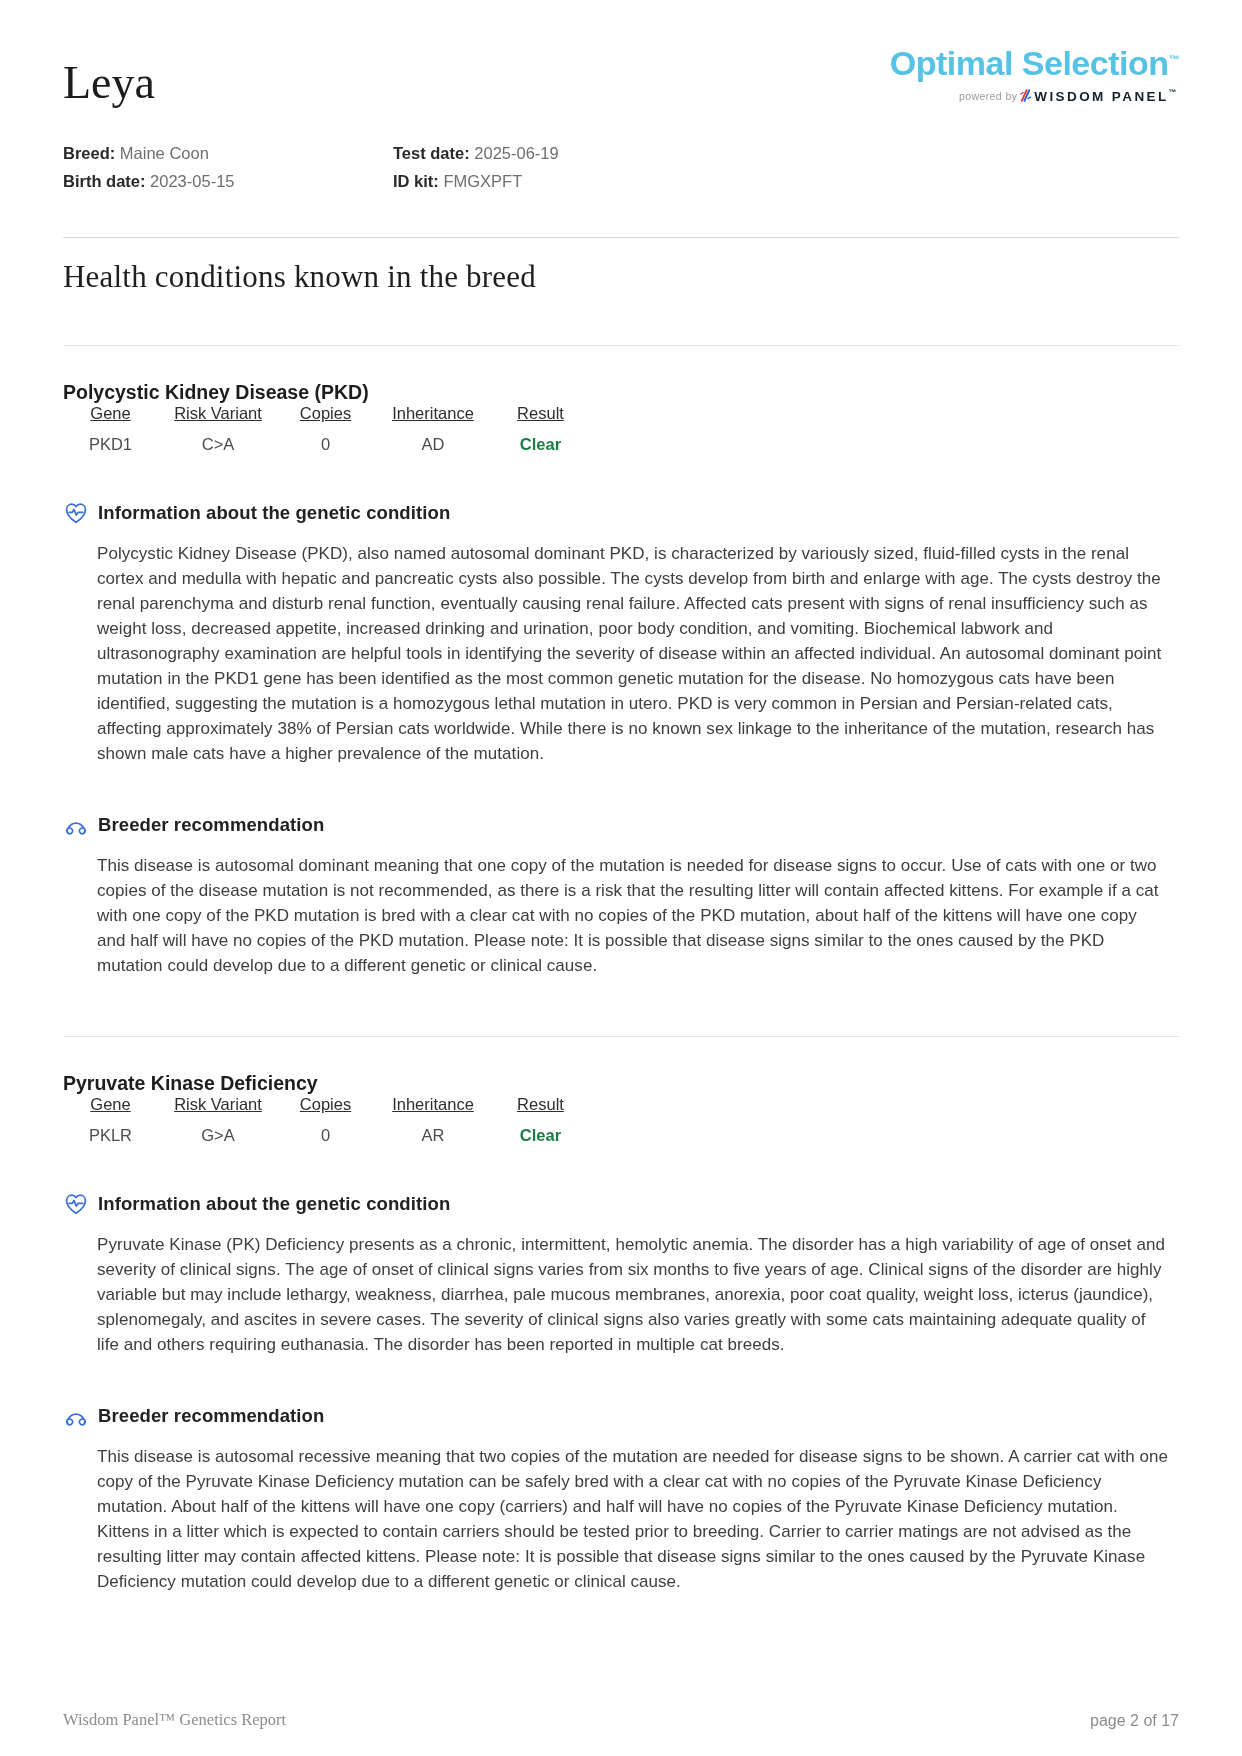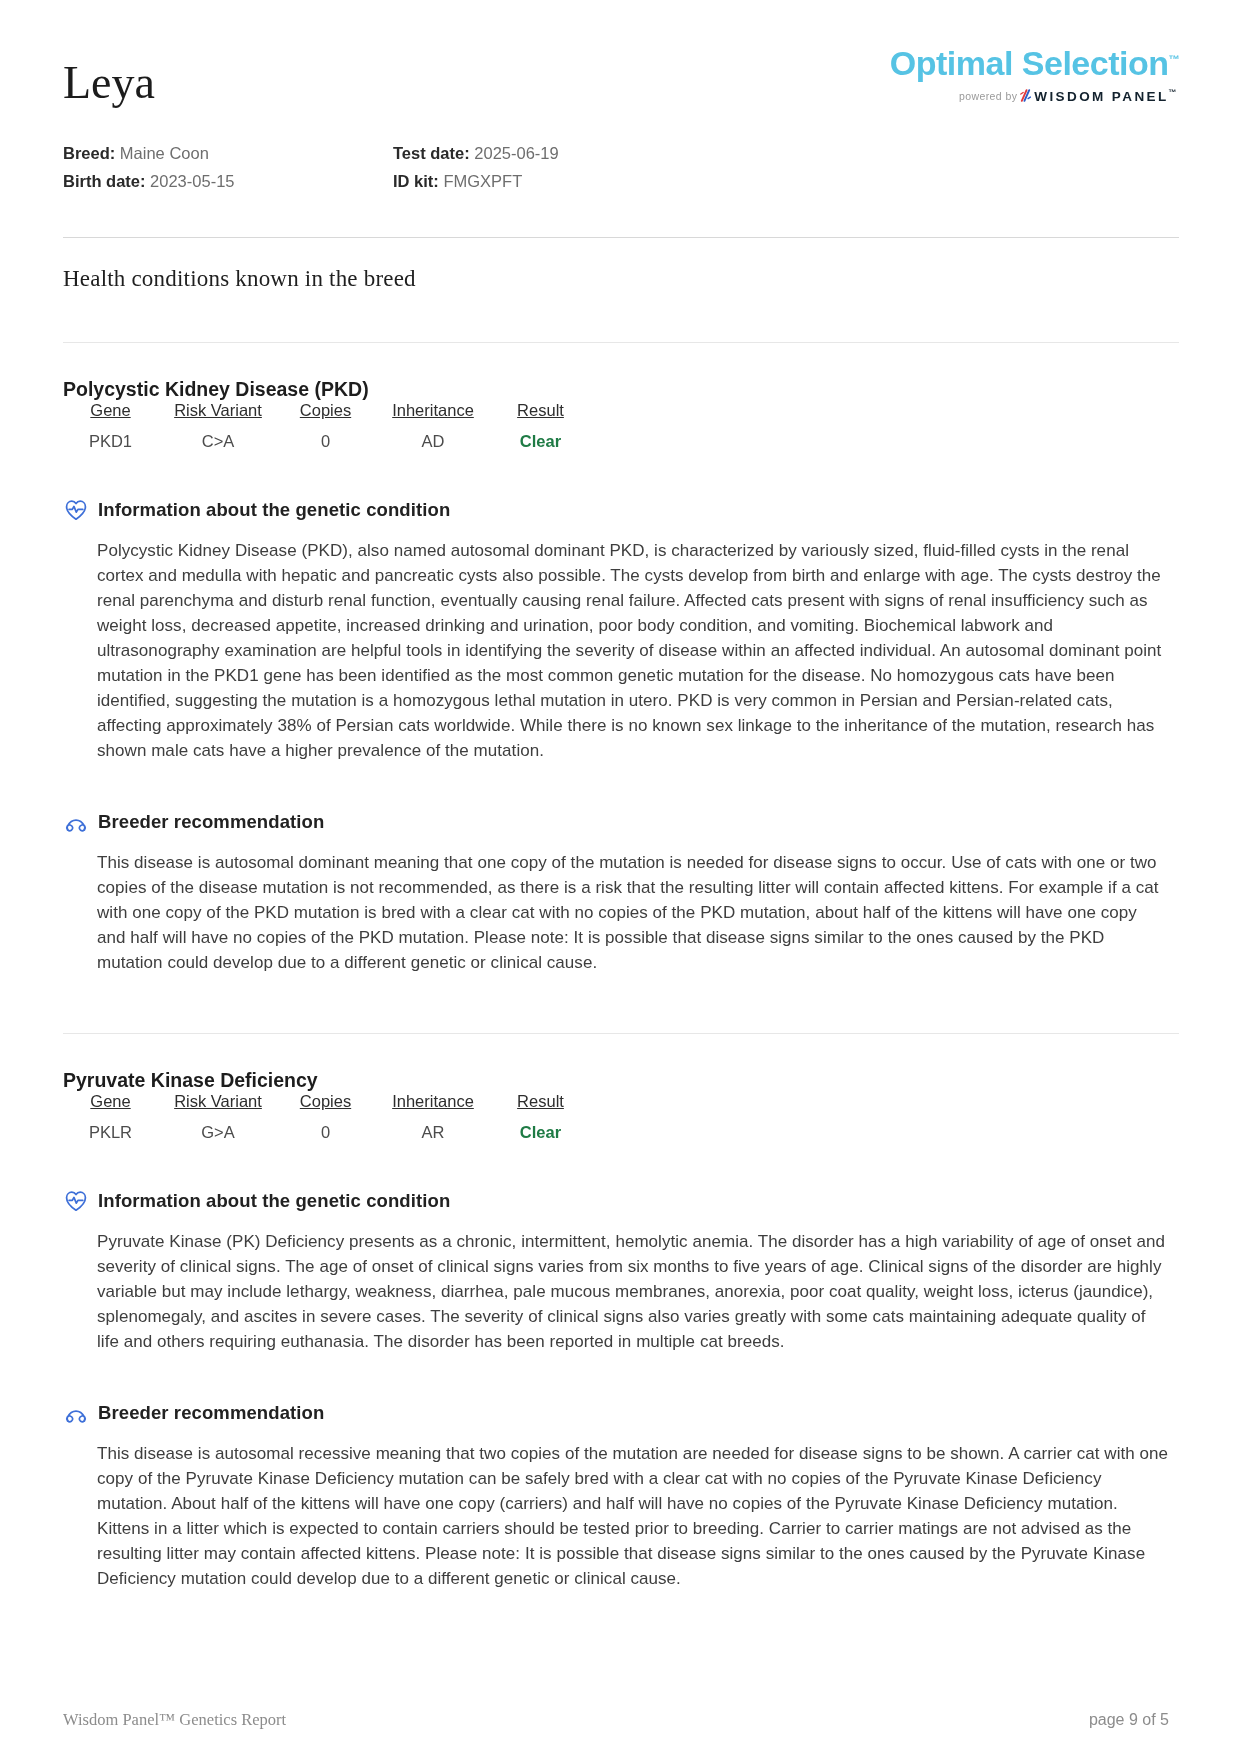--- a/index.html
+++ b/index.html
@@ -31,38 +31,38 @@
   .powered-label{font-size:10.5px;color:#9a9a9a;letter-spacing:0.4px;}
   .wisdom-label{font-size:13.5px;font-weight:700;color:var(--wisdom_navy);letter-spacing:2.4px;}
   .wisdom-tm{font-size:8px;vertical-align:super;font-weight:700;}
   .meta-row{display:flex;margin-top:30px;font-size:16.5px;line-height:28px;}
   .meta-col{width:330px;}
   .meta-line{white-space:nowrap;}
   .meta-label{font-weight:700;color:#2a2a2a;}
   .meta-value{color:var(--text_muted);}
   .header-divider{border:none;border-top:1px solid var(--divider);margin:42px 0 0;}
   
-  .page-title{font-family:"Liberation Serif",serif;font-size:23px;font-weight:500;color:#1f1f1f;margin:28px 0 0;letter-spacing:0.2px;}
+  .page-title{font-family:"Liberation Serif",serif;font-size:31px;font-weight:500;color:#1f1f1f;margin:21px 0 0;letter-spacing:0.2px;}
   
   .condition{border-top:1px solid var(--hairline);margin-top:50px;padding-top:32px;}
   .condition.second{margin-top:58px;}
   .cond-row{display:flex;flex-direction:column;}
   .cond-title{width:440px;font-size:19.5px;font-weight:700;color:#1d1d1d;padding-top:3px;}
   .cond-grid{display:grid;grid-template-columns:95px 120px 95px 120px 95px;row-gap:12px;text-align:center;font-size:16.5px;align-content:start;}
   .col-h{color:#2e2e2e;text-decoration:underline;}
   .col-v{color:#4c4c4c;}
   .result-v{color:var(--clear_green);font-weight:700;}
   
   .subsec{margin-top:46px;}
   .subsec-head{display:flex;align-items:center;gap:9px;}
   .subsec-icon{width:26px;height:26px;flex:0 0 auto;display:flex;align-items:center;justify-content:center;}
   .subsec-title{font-size:18.5px;font-weight:700;color:#222;margin:0;letter-spacing:0.1px;}
   .subsec-text{margin:15px 0 0 34px;font-size:17px;line-height:25px;color:var(--text_body);max-width:1072px;letter-spacing:0.05px;}
   
-  .footer{position:absolute;left:63px;right:73px;bottom:26px;display:flex;justify-content:space-between;align-items:center;}
+  .footer{position:absolute;left:63px;right:63px;bottom:26px;display:flex;justify-content:space-between;align-items:flex-end;}
   .footer-left{font-family:"Liberation Serif",serif;font-size:16.5px;color:var(--footer_gray);}
   .footer-right{font-size:16px;color:var(--footer_gray);}
 </style>
 </head>
 <body>
 
 <div class="page">
 
   <div class="top-row">
     <div class="pet-name">Leya</div>
@@ -191,16 +191,16 @@
           </svg>
         </span>
         <h3 class="subsec-title">Breeder recommendation</h3>
       </div>
       <p class="subsec-text">This disease is autosomal recessive meaning that two copies of the mutation are needed for disease signs to be shown. A carrier cat with one copy of the Pyruvate Kinase Deficiency mutation can be safely bred with a clear cat with no copies of the Pyruvate Kinase Deficiency mutation. About half of the kittens will have one copy (carriers) and half will have no copies of the Pyruvate Kinase Deficiency mutation. Kittens in a litter which is expected to contain carriers should be tested prior to breeding. Carrier to carrier matings are not advised as the resulting litter may contain affected kittens. Please note: It is possible that disease signs similar to the ones caused by the Pyruvate Kinase Deficiency mutation could develop due to a different genetic or clinical cause.</p>
     </div>
   </section>
 
   <div class="footer">
     <span class="footer-left">Wisdom Panel™ Genetics Report</span>
-    <span class="footer-right">page 9 of 5</span>
+    <span class="footer-right">page 2 of 17</span>
   </div>
 
 </div>
 
 </body></html>

